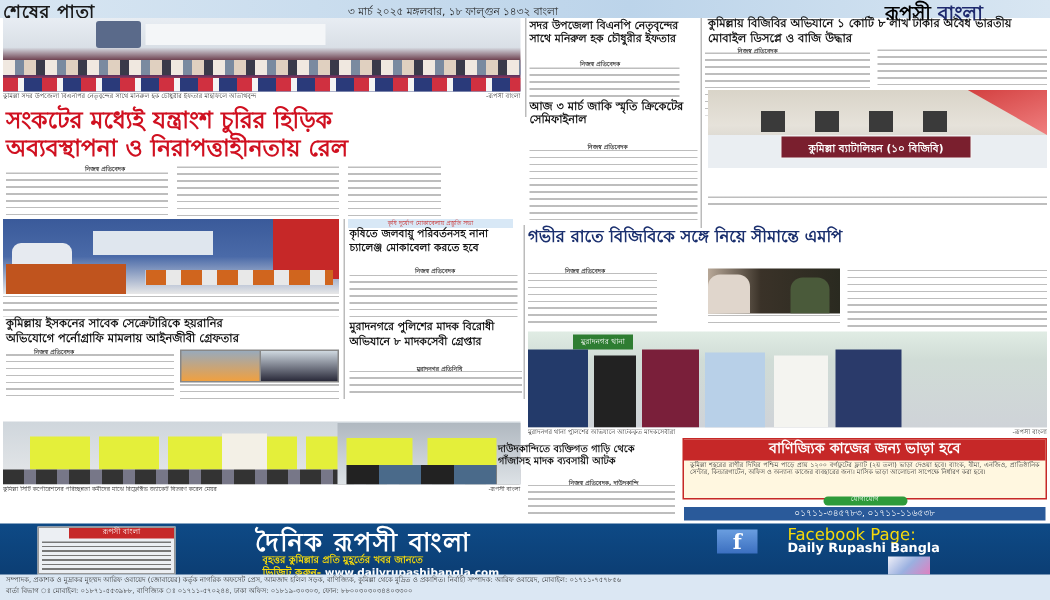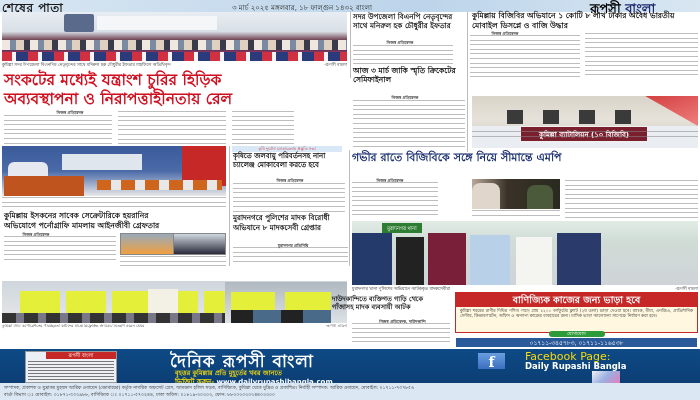--- a/index.html
+++ b/index.html
@@ -56,21 +56,21 @@
 
 <div class="abs hl-blk" style="left:353px;top:66px;width:110px;font-size:7.5px;line-height:9px">আজ ৩ মার্চ জাকি স্মৃতি ক্রিকেটের সেমিফাইনাল</div>
 <div class="abs byline" style="left:375px;top:95px;width:60px">নিজস্ব প্রতিবেদক</div>
 <div class="abs lines" style="left:353px;top:100px;width:112px;height:48px"></div>
 
 <div class="abs vline" style="left:467px;top:12px;height:140px"></div>
 <div class="abs hl-blk" style="left:472px;top:11px;width:226px;font-size:7.6px;line-height:9.5px">কুমিল্লায় বিজিবির অভিযানে ১ কোটি ৮ লাখ টাকার অবৈধ ভারতীয় মোবাইল ডিসপ্লে ও বাজি উদ্ধার</div>
 <div class="abs byline" style="left:470px;top:31px;width:70px">নিজস্ব প্রতিবেদক</div>
 <div class="abs lines" style="left:470px;top:35px;width:110px;height:42px"></div>
 <div class="abs lines" style="left:585px;top:33px;width:113px;height:44px"></div>
-<div class="abs photo" style="left:472px;top:96px;width:226px;height:52px;background:linear-gradient(180deg,#d9d4c8 0%,#e6e2da 45%,#c8c6c0 100%)">
+<div class="abs photo" style="left:472px;top:60px;width:226px;height:52px;background:linear-gradient(180deg,#d9d4c8 0%,#e6e2da 45%,#c8c6c0 100%)">
   <div class="abs" style="left:160px;top:0;width:66px;height:30px;background:linear-gradient(160deg,#d03a3a,#f08080);clip-path:polygon(20% 0,100% 0,100% 100%)"></div>
   <div class="abs" style="left:35px;top:14px;width:140px;height:14px;background:repeating-linear-gradient(90deg,#3a3a3a 0 16px,transparent 16px 36px)"></div>
   <div class="abs" style="left:0;top:30px;width:226px;height:22px;background:#eaeef2"></div>
   <div class="abs" style="left:48px;top:30px;width:128px;height:16px;background:#7a1f2e;color:#fff;font-size:7px;font-weight:bold;text-align:center;line-height:16px;border:1px solid #f0f0f0">কুমিল্লা ব্যাটালিয়ন (১০ বিজিবি)</div>
 </div>
 <div class="abs lines" style="left:472px;top:131px;width:226px;height:9px"></div>
 
 <div class="abs photo" style="left:2px;top:146px;width:224px;height:50px;background:linear-gradient(180deg,#3a5a9a 0%,#4a6aa8 50%,#e8e8e8 100%)">
   <div class="abs" style="left:180px;top:0;width:44px;height:40px;background:#c62828"></div>
   <div class="abs" style="left:60px;top:8px;width:80px;height:16px;background:#dfe6ee"></div>

